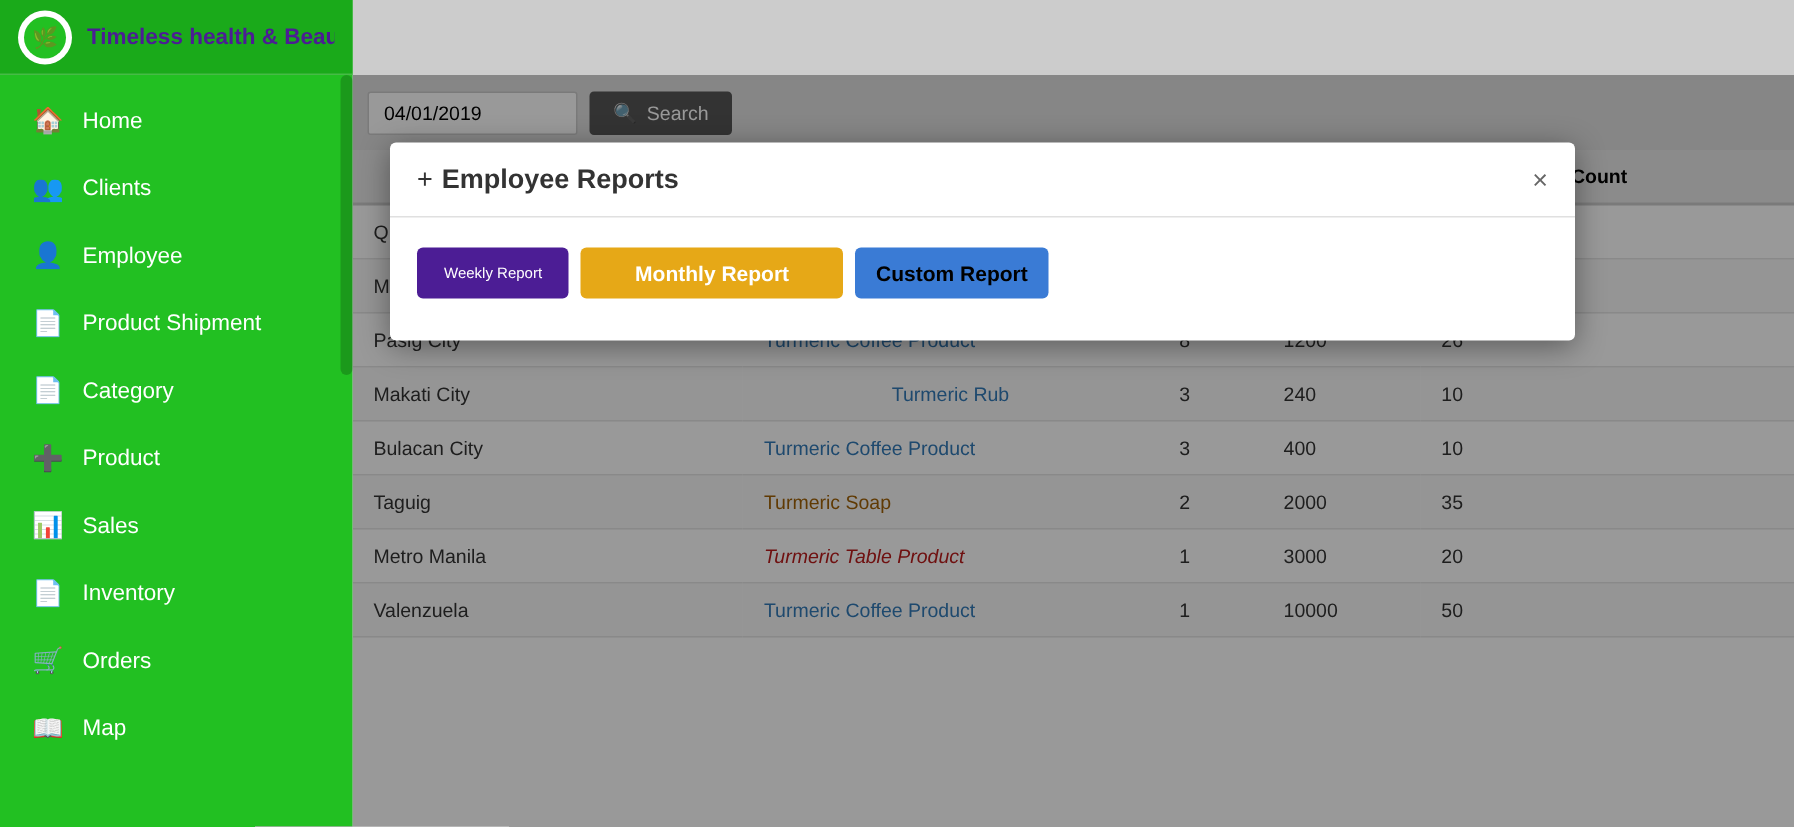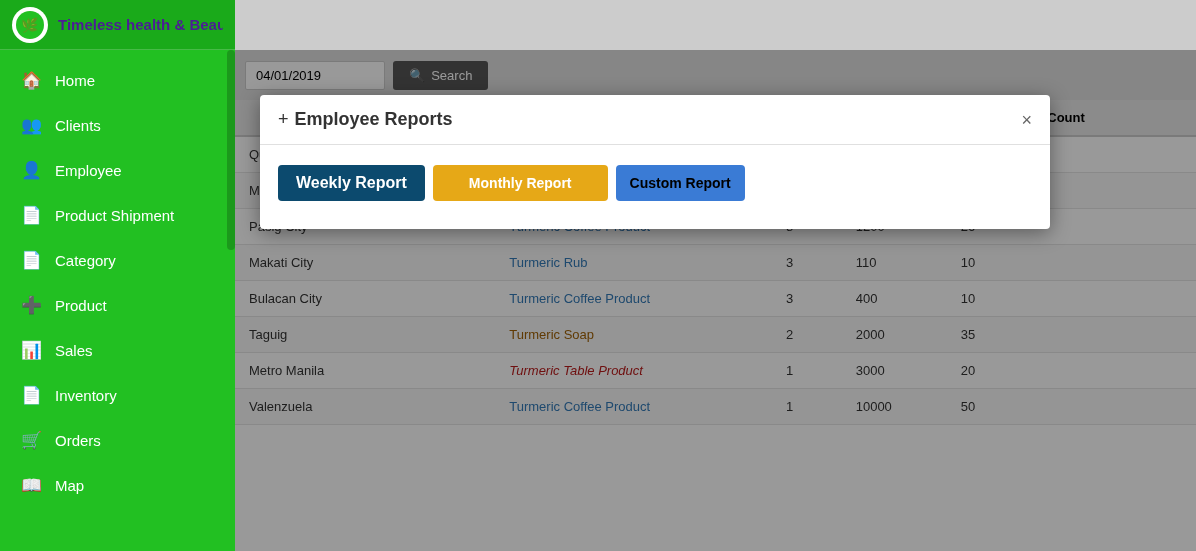--- a/index.html
+++ b/index.html
@@ -184,28 +184,28 @@
     }
     .modal-body {
       padding: 20px 18px 28px;
     }
     .report-buttons {
       display: flex;
       gap: 8px;
       flex-wrap: wrap;
     }
     .btn-weekly {
-      background: #0c4a6e;
+      background: #4c1d95;
       color: white;
       border: none;
       padding: 9px 18px;
-      font-size: 16px;
-      border-radius: 4px;
-      cursor: pointer;
-      font-weight: bold;
+      font-size: 10px;
+      border-radius: 4px;
+      cursor: pointer;
+      font-weight: normal;
     }
     .btn-daily {
       background: #17a2b8;
       color: white;
       border: none;
       padding: 9px 18px;
       font-size: 14px;
       border-radius: 4px;
       cursor: pointer;
       font-weight: bold;
@@ -324,23 +324,23 @@
           </tr>
           <tr>
             <td>Pasig City</td>
             <td style="color: rgb(51, 122, 183);">Turmeric Coffee Product</td>
             <td>8</td>
             <td>1200</td>
             <td>26</td>
           </tr>
           <tr>
             <td>Makati City</td>
-            <td style="color: rgb(51, 122, 183);">Turmeric Rub</td>
+            <td style="color: rgb(51, 122, 183); text-align: center;">Turmeric Rub</td>
             <td>3</td>
-            <td>110</td>
+            <td>240</td>
             <td>10</td>
           </tr>
           <tr>
             <td>Bulacan City</td>
             <td style="color: rgb(51, 122, 183);">Turmeric Coffee Product</td>
             <td>3</td>
             <td>400</td>
             <td>10</td>
           </tr>
           <tr>

